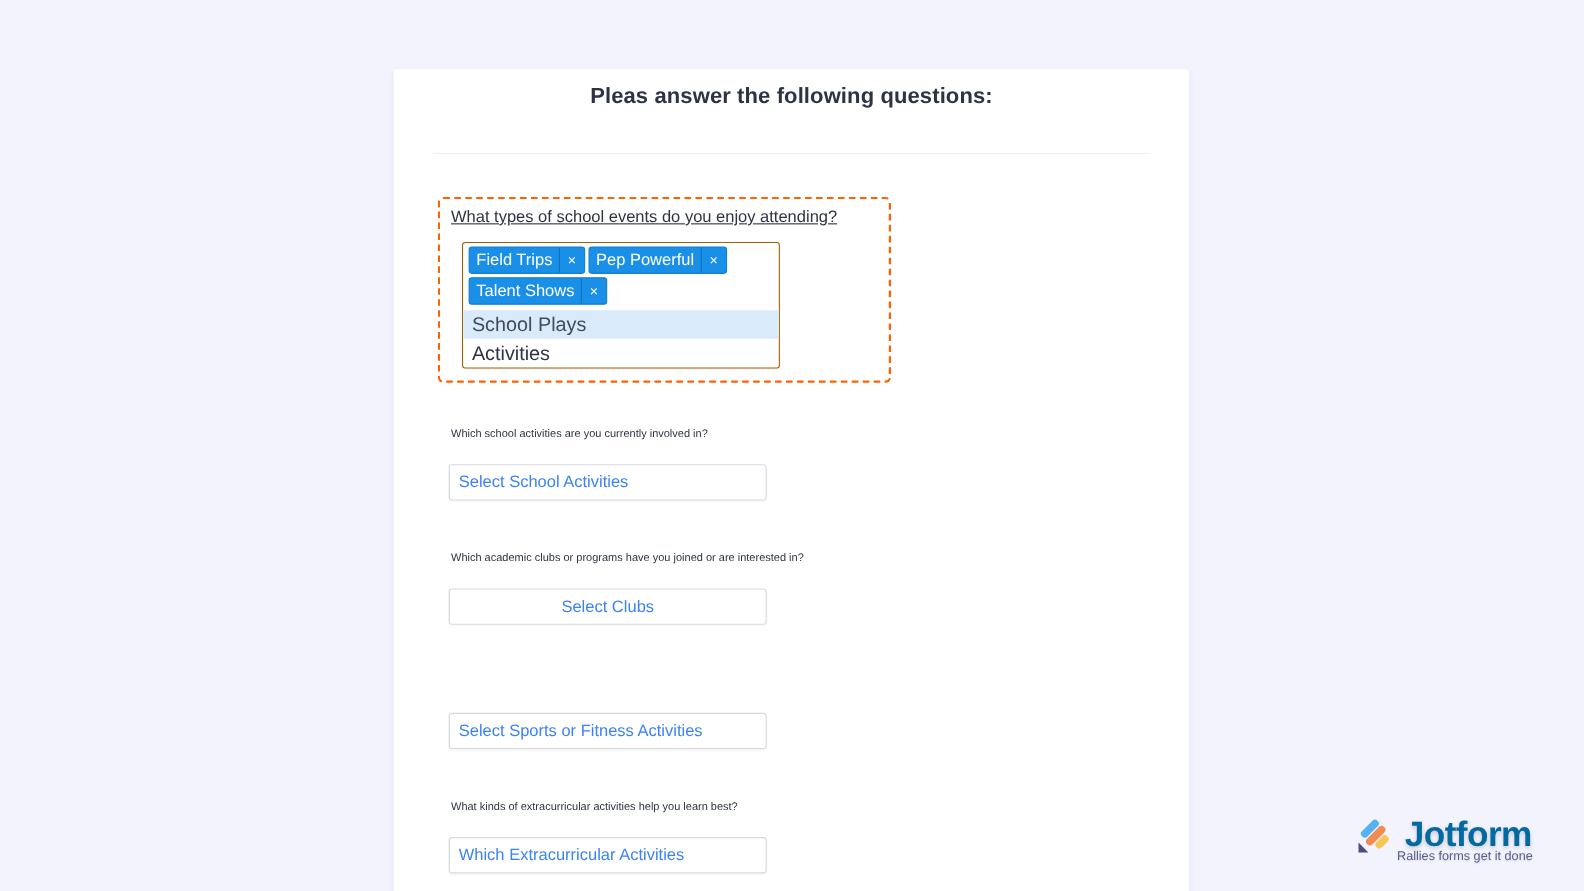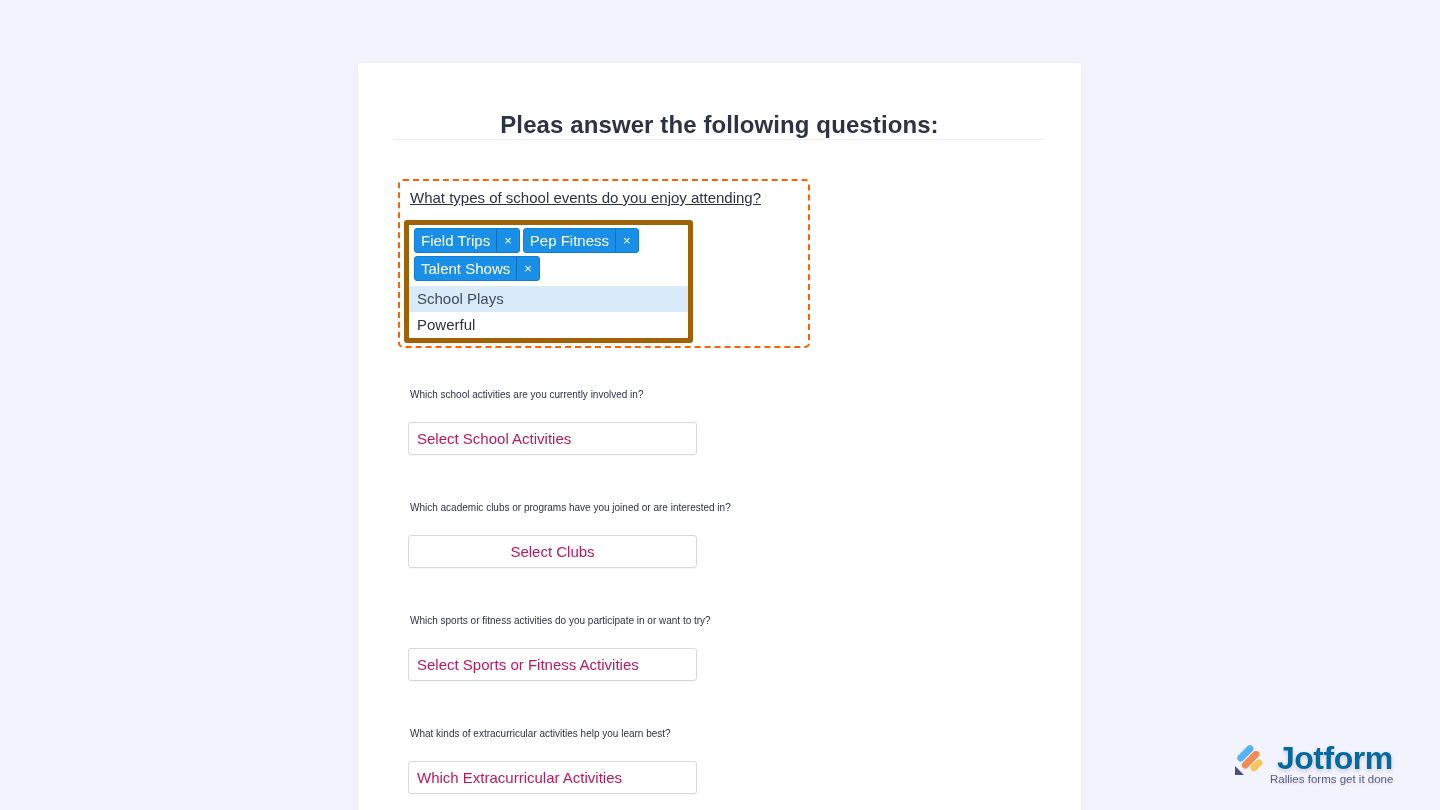--- a/index.html
+++ b/index.html
@@ -18,24 +18,24 @@
       box-shadow: 0 2px 6px rgba(86, 70, 180, 0.06);
     }
     .header {
       position: absolute;
       left: 36px; top: 0;
       width: 651px; height: 77px;
       border-bottom: 1px solid #f0f0f4;
       text-align: center;
     }
     .header h1 {
-      font-size: 24px;
+      font-size: 20px;
       font-weight: bold;
       color: #2c3345;
-      margin-top: 48px;
+      margin-top: 14px;
       letter-spacing: 0.1px;
     }
     .question {
       position: absolute;
       left: 40px;
       width: 412px;
       padding: 0 12px;
     }
     .question .label {
       font-size: 15px;
@@ -49,23 +49,23 @@
       left: 40px;
       width: 412px;
       height: 169px;
       border: 2px dashed #ff6100;
       border-radius: 5px;
       padding: 7px 10px 0 10px;
       text-decoration: underline;
     }
     .ms-box {
       position: absolute;
-      left: 4px; top: 39px;
+      left: 20px; top: 39px;
       width: 289px;
-      border: 5px solid #a16207;
+      border: 1px solid #a16207;
       border-radius: 3px;
       background: #fff;
       box-shadow: 0 1px 2px rgba(0,0,0,0.05);
       overflow: hidden;
     }
     .chips {
       padding: 3px 5px 2px 5px;
       display: flex;
       flex-wrap: wrap;
       width: 250px;
@@ -87,35 +87,35 @@
       border-left: 1px solid #0c6fbe;
       padding: 0 7px 0 7px;
       font-size: 13px;
       line-height: 23px;
       cursor: pointer;
     }
     .option {
       height: 26px;
       line-height: 26px;
       padding-left: 8px;
-      font-size: 15px;
+      font-size: 18px;
       color: #2c3345;
     }
     .option.hl { background: #d9ebfb; color: #414a5a; }
     .select-input {
       position: absolute;
       left: 10px;
       width: 289px;
       height: 33px;
       border: 1px solid #d8dae1;
       border-radius: 3px;
       background: #fff;
       box-shadow: 0 1px 2px rgba(0,0,0,0.04);
       font-size: 15px;
-      color: #be185d;
+      color: #3b82f6;
       padding: 0 8px;
       line-height: 31px;
       white-space: nowrap;
       overflow: hidden;
     }
     .plain-q {
       position: absolute;
       left: 52px;
     }
     .plain-q .label {
@@ -160,49 +160,48 @@
 
   <div class="question q1">
     <span class="label">What types of school events do you enjoy attending?</span>
     <div class="ms-box">
       <div class="chips">
         <span class="chip">
           <span class="chip-text">Field Trips</span>
           <span class="chip-x">×</span>
         </span>
         <span class="chip">
-          <span class="chip-text">Pep Fitness</span>
+          <span class="chip-text">Pep Powerful</span>
           <span class="chip-x">×</span>
         </span>
         <span class="chip">
           <span class="chip-text">Talent Shows</span>
           <span class="chip-x">×</span>
         </span>
       </div>
       <div class="option hl">School Plays</div>
-      <div class="option">Powerful</div>
+      <div class="option">Activities</div>
     </div>
   </div>
 
   <div class="plain-q" style="top:321px;">
     <span class="label">Which school activities are you currently involved in?</span>
     <div class="select-input">
       <span class="clip" style="width:167px;">Select School Activities</span>
     </div>
   </div>
 
   <div class="plain-q" style="top:434px;text-align:center;">
     <span class="label">Which academic clubs or programs have you joined or are interested in?</span>
     <div class="select-input">
       <span class="clip">Select Clubs</span>
     </div>
   </div>
 
   <div class="plain-q" style="top:547px;">
-    <span class="label">Which sports or fitness activities do you participate in or want to try?</span>
     <div class="select-input">
       <span class="clip" style="width:236px;">Select Sports or Fitness Activities</span>
     </div>
   </div>
 
   <div class="plain-q" style="top:660px;">
     <span class="label">What kinds of extracurricular activities help you learn best?</span>
     <div class="select-input">
       <span class="clip" style="width:219px;">Which Extracurricular Activities</span>
     </div>

